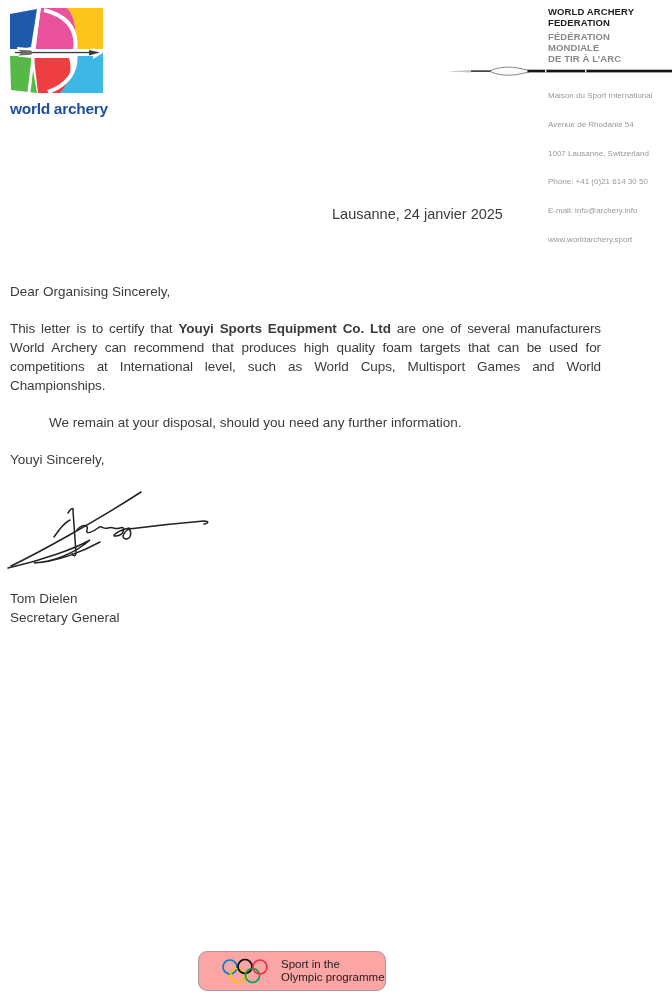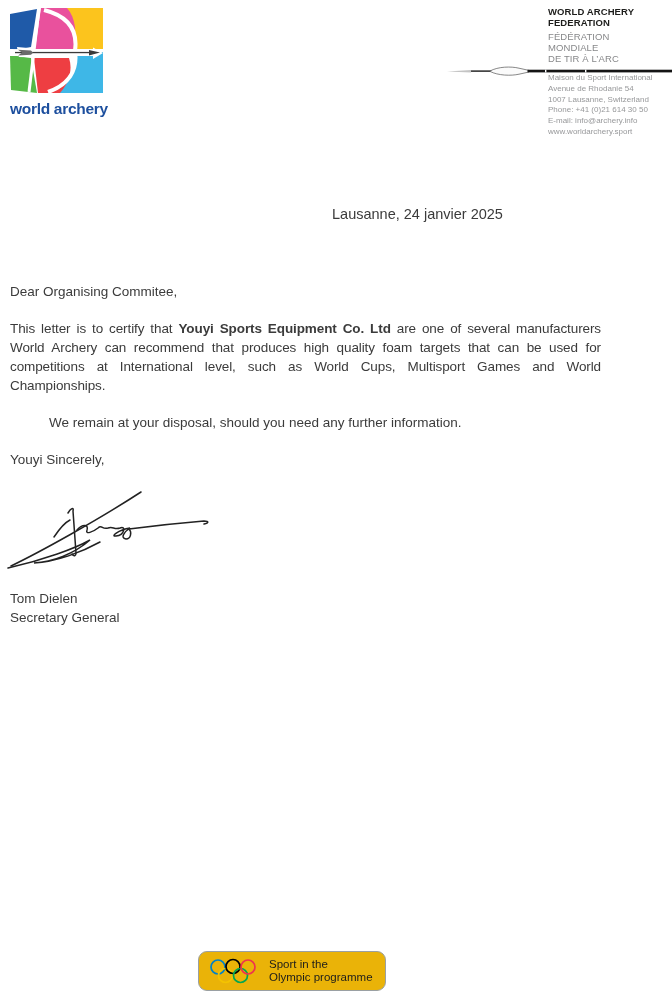--- a/index.html
+++ b/index.html
@@ -9,40 +9,40 @@
   }
   
   .logo-block { position:absolute; left:10px; top:8px; width:110px; }
   .wordmark {
     margin-top:3px; font-size:15.5px; font-weight:bold; letter-spacing:-0.3px;
     color:#1d4f9e; white-space:nowrap;
   }
   .org-block { position:absolute; left:548px; top:6px; width:120px; }
   .org-en div { font-size:9.5px; line-height:11px; font-weight:bold; color:#1d1d1b; letter-spacing:0.1px; }
   .org-fr { margin-top:3px; }
-  .org-fr div { font-size:9.5px; line-height:11px; font-weight:normal; color:#87888a; letter-spacing:0.1px; }
+  .org-fr div { font-size:9.5px; line-height:11px; font-weight:bold; color:#87888a; letter-spacing:0.1px; }
   .arrow-wrap { position:absolute; left:443px; top:63px; width:229px; height:12px; }
   .address-block { position:absolute; left:548px; top:73px; width:124px; }
-  .address-block div { font-size:8px; line-height:10.8px; color:#97989a; white-space:nowrap; }
+  .address-block div { font-size:8px; line-height:10.8px; color:#97989a; white-space:nowrap;margin-top:18px; }
   
   .dateline { position:absolute; left:332px; top:206px; font-size:14.5px; white-space:nowrap; }
   .salutation { position:absolute; left:10px; top:284px; font-size:13.5px; }
   .body-par {
     position:absolute; left:10px; top:319px; width:591px;
     font-size:13.5px; line-height:19px; text-align:justify; letter-spacing:-0.1px;
   }
   .par2 { position:absolute; left:10px; top:415px; font-size:13.5px;margin-left:39px; }
   .closing { position:absolute; left:10px; top:452px; font-size:13.5px; }
   .signature-wrap { position:absolute; left:4px; top:482px; width:215px; height:90px; }
   .signer { position:absolute; left:10px; top:589px; font-size:13.5px; line-height:19px; }
   
   .badge {
     position:absolute; left:198px; top:951px; width:188px; height:40px;
     border:1px solid #9aa0a3; border-radius:9px; box-sizing:border-box;
-    display:flex; align-items:center; background:#eab308;
+    display:flex; align-items:center; background:#fca5a5;padding-left:12px;
   }
   .badge .rings { margin-left:9px; flex:0 0 auto; }
   .badge .badge-text { margin-left:9px; font-size:11.5px; line-height:13.5px; color:#1d1d1b; }
   b { font-weight:bold;margin-top:32px; }
 </style>
 </head>
 <body>
 
 <div class="page">
 
@@ -92,21 +92,21 @@
     <div>Maison du Sport International</div>
     <div>Avenue de Rhodanie 54</div>
     <div>1007 Lausanne, Switzerland</div>
     <div>Phone: +41 (0)21 614 30 50</div>
     <div>E-mail: info@archery.info</div>
     <div>www.worldarchery.sport</div>
   </div>
 
   <div class="dateline">Lausanne, 24 janvier 2025</div>
 
-  <div class="salutation">Dear Organising Commitee,</div>
+  <div class="salutation">Dear Organising Sincerely,</div>
 
   <div class="body-par"><span>This letter is to certify that </span><b>Youyi Sports Equipment Co. Ltd</b><span> are one of several manufacturers World Archery can recommend that produces high quality foam targets that can be used for competitions at International level, such as World Cups, Multisport Games and World Championships.</span></div>
 
   <div class="par2">We remain at your disposal, should you need any further information.</div>
 
   <div class="closing">Youyi Sincerely,</div>
 
   <div class="signature-wrap">
     <svg width="215" height="90" viewBox="0 0 215 90" fill="none" stroke="#222222" stroke-width="1.5" stroke-linecap="round">
       <path d="M7,84 C36,70 94,38 137,10"></path>

